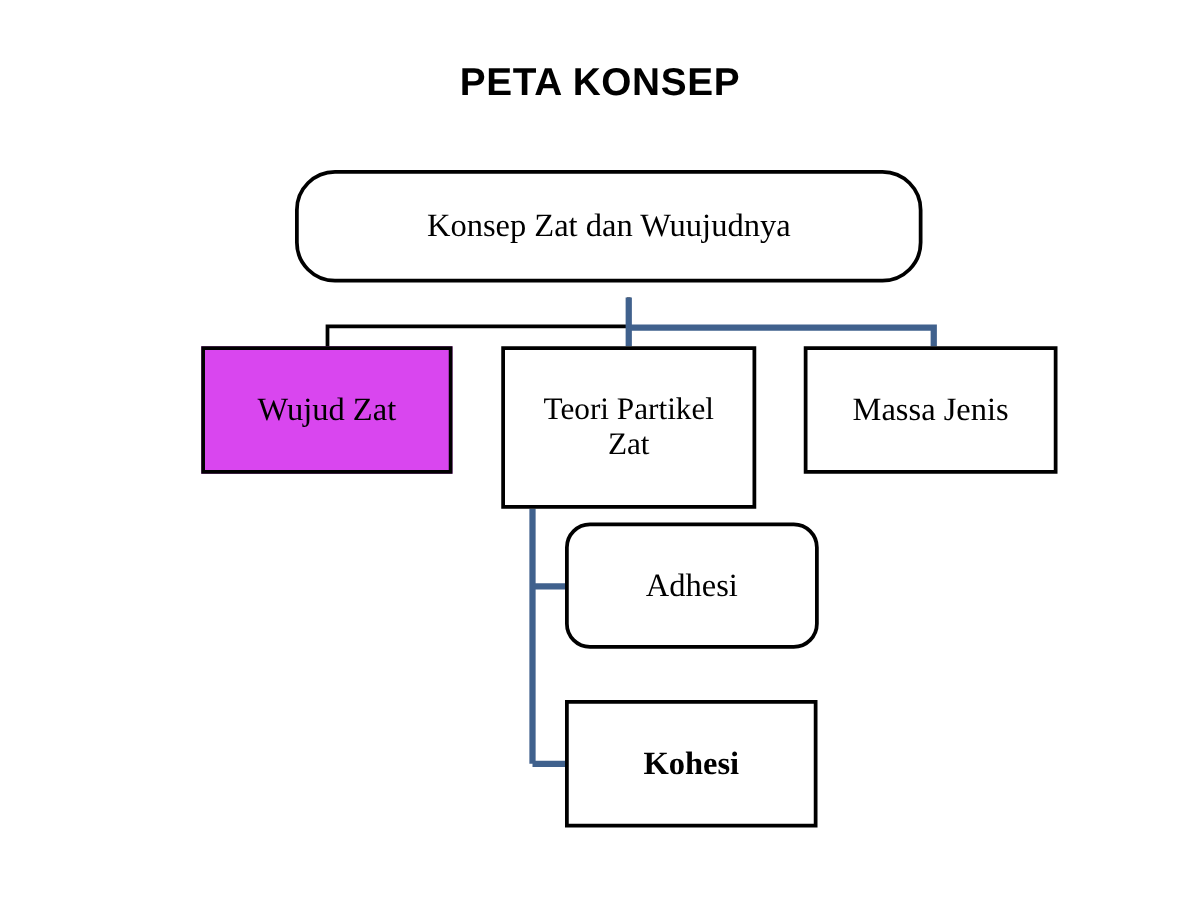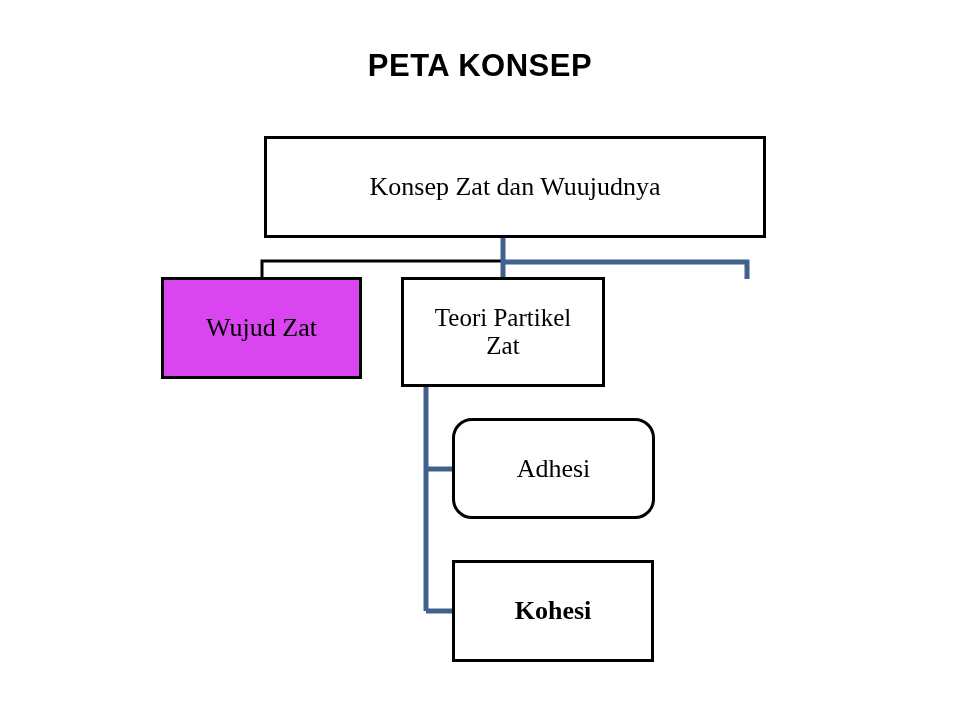--- a/index.html
+++ b/index.html
@@ -53,23 +53,23 @@
     justify-content: center;
     text-align: center;
     color: #000000;
     line-height: 1.12;
     padding: 2px 6px;
   }
   .node-label {
     display: block;
     width: 100%;
   }
-  #box-root        { left: 264px; top: 136px; width: 502px; height: 102px; font-size: 26px; }
+  #box-root        { left: 236px; top: 136px; width: 502px; height: 90px; font-size: 26px; border-radius: 32px; }
   #box-wujud-zat   { left: 161px; top: 277px; width: 201px; height: 102px; font-size: 26px; }
-  #box-teori       { left: 401px; top: 277px; width: 204px; height: 110px; font-size: 25px; }
+  #box-teori       { left: 401px; top: 277px; width: 204px; height: 130px; font-size: 25px; }
   #box-massa-jenis { left: 643px; top: 277px; width: 203px; height: 102px; font-size: 26px; }
   #box-adhesi      { left: 452px; top: 418px; width: 203px; height: 101px; font-size: 26px; }
   #box-kohesi      { left: 452px; top: 560px; width: 202px; height: 102px; font-size: 26px; }
 </style>
 </head>
 <body style="background: rgb(255, 255, 255);">
 
 <div id="stage" style="background: rgb(255, 255, 255);">
 
   <div class="diagram-title">PETA KONSEP</div>
@@ -103,20 +103,23 @@
     <span class="node-label">Wujud Zat</span>
   </div>
 
   <div class="node-box" id="box-teori" style="border-color: rgb(0, 0, 0); background-color: rgb(255, 255, 255);">
     <span class="node-label">
       <span>Teori Partikel</span><br>
       <span>Zat</span>
     </span>
   </div>
 
+  <div class="node-box" id="box-massa-jenis" style="border-color: rgb(0, 0, 0); background-color: rgb(255, 255, 255);">
+    <span class="node-label">Massa  Jenis</span>
+  </div>
 
   <div class="node-box" id="box-adhesi" style="border-color: rgb(0, 0, 0); background-color: rgb(255, 255, 255); border-radius: 20px;">
     <span class="node-label">Adhesi</span>
   </div>
 
   <div class="node-box" id="box-kohesi" style="border-color: rgb(0, 0, 0); background-color: rgb(255, 255, 255); font-weight: bold;">
     <span class="node-label">Kohesi</span>
   </div>
 
 </div>

